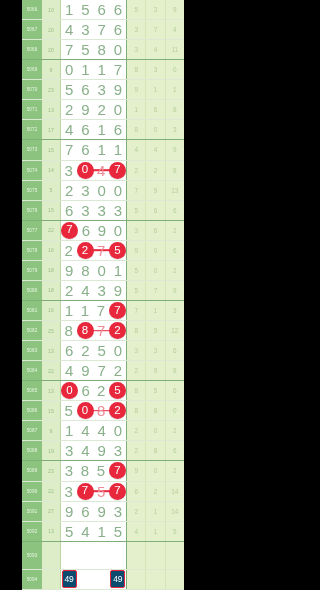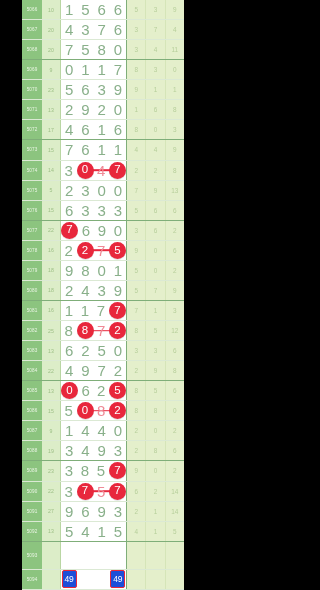--- a/index.html
+++ b/index.html
@@ -35,21 +35,21 @@
   .link{position:absolute;top:50%;height:1.6px;background:#e8273c;z-index:1;
         transform:translateY(-.8px);}
 
   .c-right{flex:0 0 57px;display:flex;background:#e4efcb;
            border-left:1.5px solid #7fae79;}
   .rc{flex:1 1 0;display:flex;align-items:center;justify-content:center;
       font-size:6.4px;color:#b7cf9b;}
   .rc + .rc{border-left:1px solid #d5e5b8;}
 
   .badge49{display:inline-flex;align-items:center;justify-content:center;
-       min-width:15px;height:13px;padding:8px 1px;background:#1d4ed8;color:#fff;
+       min-width:15px;height:13px;padding:8px 1px;background:#0c4a6e;color:#fff;
        font-size:8.5px;border:1.4px solid #e8273c;border-radius:2px;
        box-sizing:border-box;margin-top:48px;}
 </style>
 </head>
 <body>
 
 <div id="app">
   <div class="gutter"></div>
   <div class="grid">
       <div class="row">

